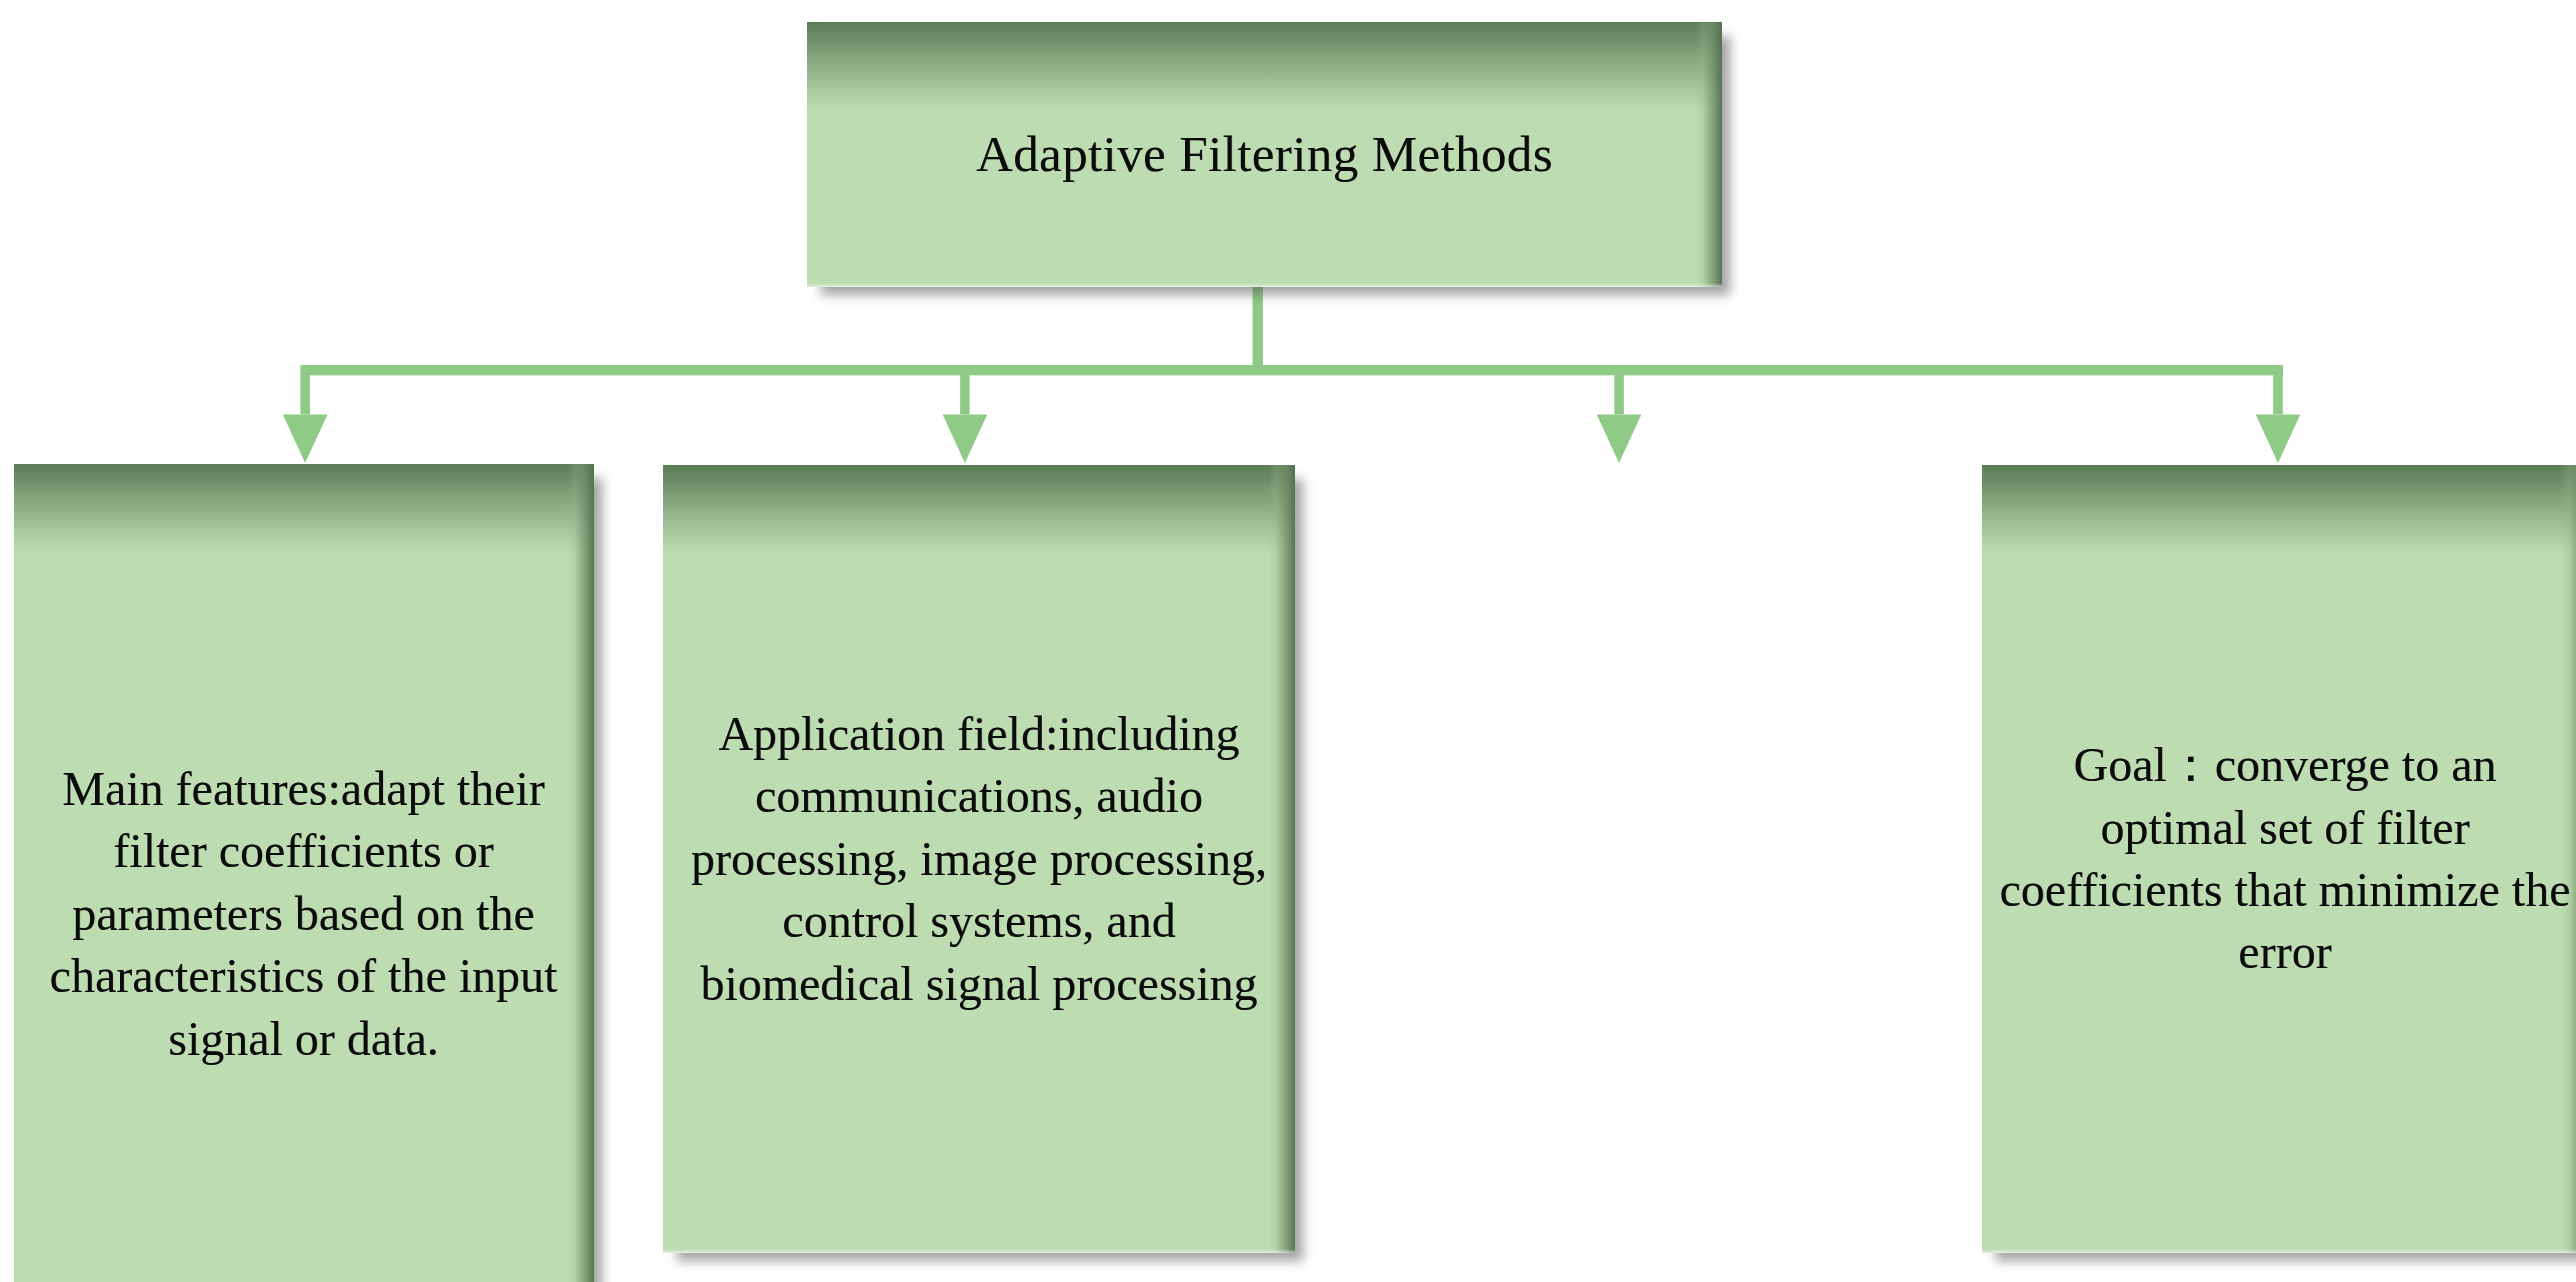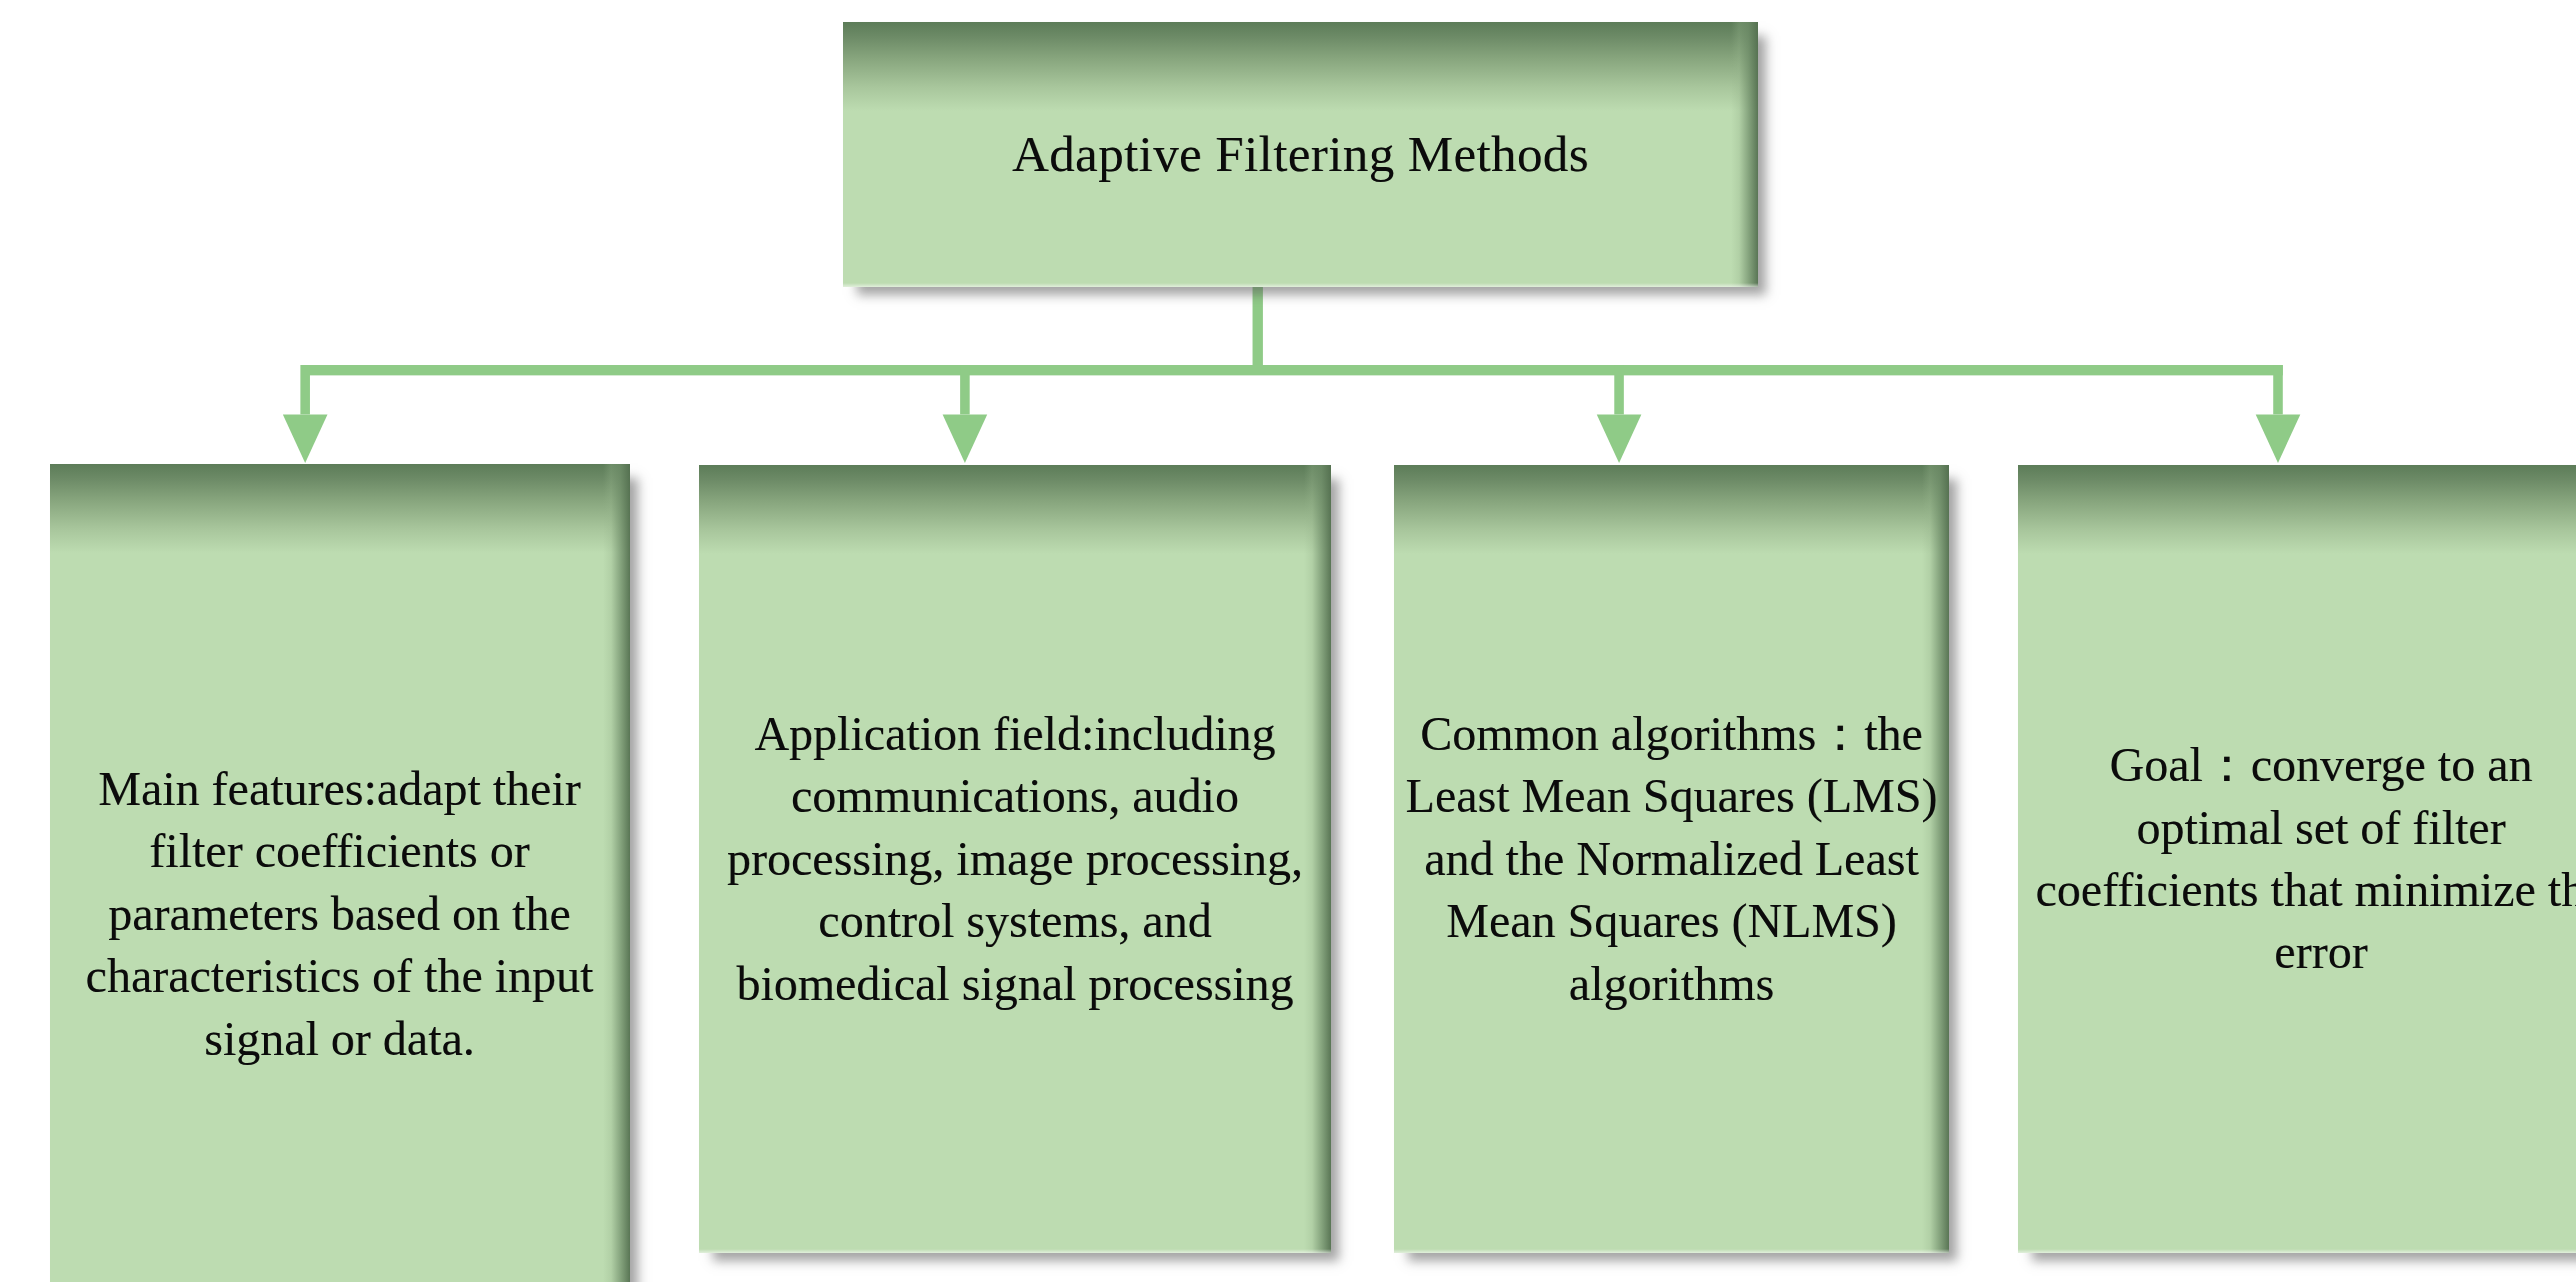--- a/index.html
+++ b/index.html
@@ -44,21 +44,20 @@
         #88a67e 37px,
         #a8c69c 65px,
         #bddcb1 89px,
         #bddcb1 100%);
     box-shadow:
       11px 11px 10.4px -3.2px rgba(90, 90, 90, 0.55);
     display: flex;
     align-items: center;
     justify-content: center;
     overflow: hidden;
-    margin-left: 36px;
   }
   
   .node::after {
     content: "";
     position: absolute;
     top: 0;
     right: 0;
     bottom: 0;
     width: 27px;
     background: linear-gradient(to left,
@@ -155,22 +154,19 @@
   </div>
 
   <div class="node child" id="node-child-0">
     <div class="node-text">Main features:adapt their filter coefficients or parameters based on the characteristics of the input signal or data.</div>
   </div>
 
   <div class="node child" id="node-child-1">
     <div class="node-text">Application field:including communications, audio processing, image processing, control systems, and biomedical signal processing</div>
   </div>
 
-  <div class="node child" id="node-child-2">
-    <div class="node-text">Common algorithms：the Least Mean Squares (LMS) and the Normalized Least Mean Squares (NLMS) algorithms</div>
-  </div>
 
   <div class="node child" id="node-child-3">
     <div class="node-text">Goal：converge to an optimal set of filter coefficients that minimize the error</div>
   </div>
 
 </div>
 
 
 </body></html>

